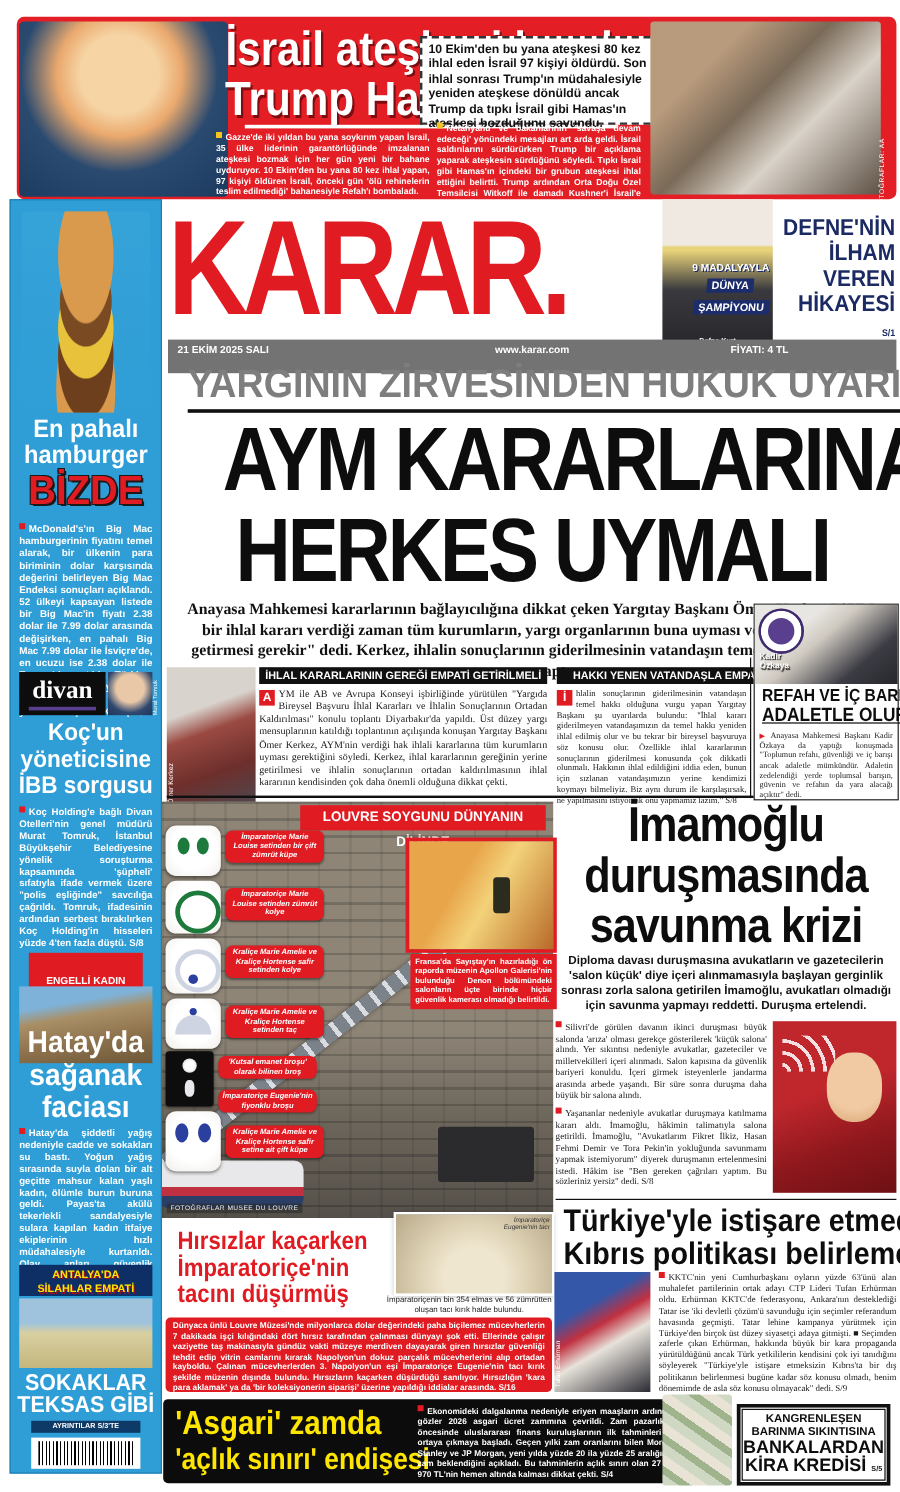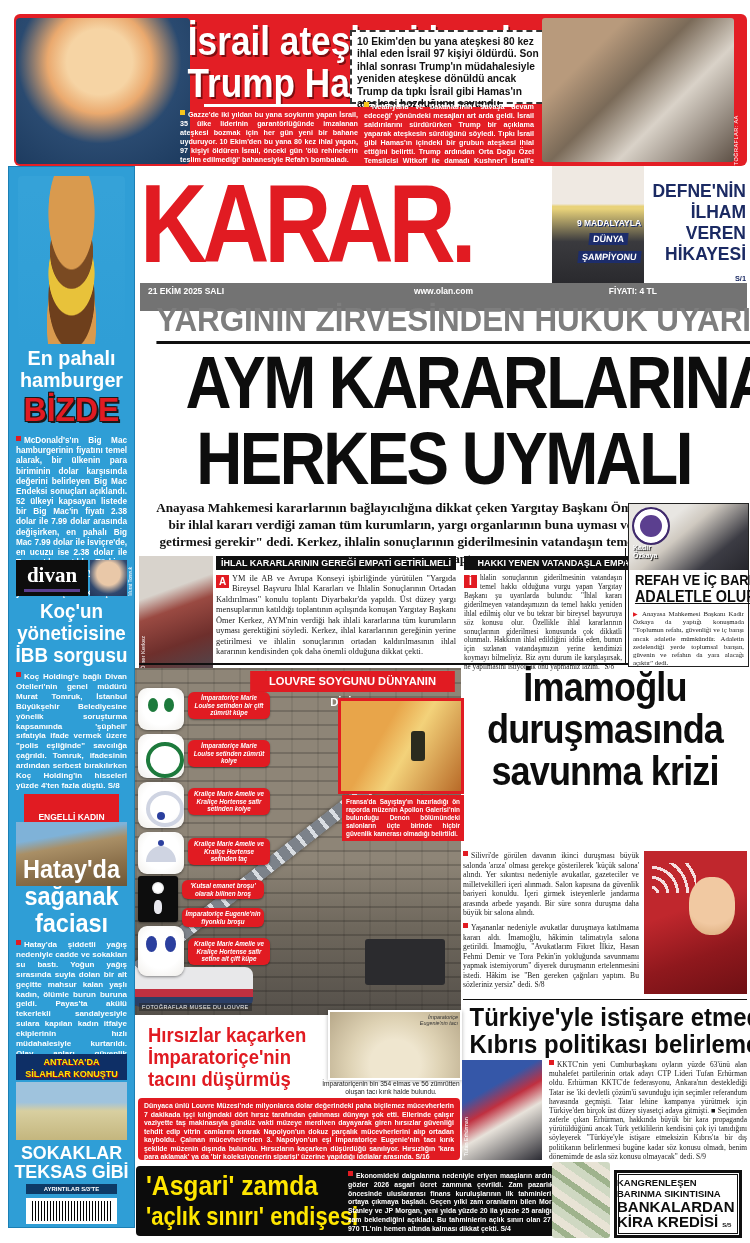--- a/index.html
+++ b/index.html
@@ -101,21 +101,21 @@
   .erh{left:462px;top:1060px;width:80px;height:100px;
     background:linear-gradient(150deg,#3557a8 0 30%,#c03040 45%,#e7e2da 60%,#2b2b33 100%);}
   .kibbody{left:549px;top:1060px;width:198px;height:100px;font-size:7.4px;line-height:1.24;color:#1a1a1a;}
   
   .asgari{left:136px;top:1166px;width:431px;height:70px;background:#0c0c0c;border-radius:4px;}
   .asgt{color:#ffe600;font-weight:bold;transform:scaleX(.88);transform-origin:left center;white-space:nowrap;}
   .asgbody{left:212px;top:5px;width:216px;color:#fff;font-weight:bold;font-size:6.9px;line-height:1.27;text-align:justify;}
   .money{left:552px;top:1162px;width:58px;height:76px;border-radius:3px;
     background:repeating-linear-gradient(35deg,#cfd8c2 0 8px,#9fb38d 8px 14px,#e8e3d5 14px 22px);}
   .kira{left:614px;top:1170px;width:122px;height:62px;background:#fff;border:3px solid #101010;
-        box-shadow:0 0 0 1px #fff inset,0 0 0 2px #101010 inset;text-align:left;color:#0d0d0d;}
+        box-shadow:0 0 0 1px #fff inset,0 0 0 2px #101010 inset;text-align:center;color:#0d0d0d;}
   
   .sidebar{left:8px;top:166px;width:127px;height:1062px;background:#2f9ed6;border:1px solid #1b7fb4;box-sizing:border-box;}
   .burger{left:18px;top:176px;width:107px;height:168px;border-radius:4px;
     background:radial-gradient(ellipse at 50% 22%,#d99a4e 0 30%,transparent 31%),
                radial-gradient(ellipse at 50% 45%,#7a4a22 0 28%,transparent 29%),
                radial-gradient(ellipse at 50% 58%,#e8c23a 0 30%,transparent 31%),
                radial-gradient(ellipse at 50% 72%,#6e3f1c 0 30%,transparent 31%),
                radial-gradient(ellipse at 50% 88%,#d99a4e 0 32%,transparent 33%),
                linear-gradient(180deg,#35a2d8 0 8%,#2f9ed6 100%);}
   .sbt{width:123px;left:10px;text-align:center;color:#fff;font-weight:bold;transform:scaleX(.94);transform-origin:center;}
@@ -165,21 +165,21 @@
     <div class="w b" style="font-size:8.5px;text-shadow:1px 1px 0 #1d2d6b;">9 MADALYAYLA</div>
     <div><span class="chip">DÜNYA</span></div>
     <div><span class="chip">ŞAMPİYONU</span></div>
   </div>
   <div class="abs promo"><span>DEFNE'NİN
 İLHAM
 VEREN
 HİKAYESİ</span> <span style="font-size:8px;">S/1</span></div>
   <div class="abs mastbar">
     <span class="abs" style="left:8px;">21 EKİM 2025 SALI</span>
-    <span class="abs" style="left:0;width:607px;text-align:center;">www.olan.com</span>
+    <span class="abs" style="left:0;width:607px;text-align:center;">www.karar.com</span>
     <span class="abs" style="right:90px;">FİYATI: 4 TL</span>
   </div>
 
   <div class="abs kickerwrap">
     <span class="kicker nw">YARGININ ZİRVESİNDEN HUKUK UYARISI</span>
   </div>
   <div class="abs mainhl nw" style="top:344px;">AYM KARARLARINA</div>
   <div class="abs mainhl nw" style="top:420px;">HERKES UYMALI</div>
   <div class="abs lead ser">Anayasa Mahkemesi kararlarının bağlayıcılığına dikkat çeken Yargıtay Başkanı Ömer Kerkez "AYM, bir ihlal kararı verdiği zaman tüm kurumların, yargı organlarının buna uyması ve gereğini yerine getirmesi gerekir" dedi. Kerkez, ihlalin sonuçlarının giderilmesinin vatandaşın temel hakkı olduğuna vurgu yaptı.</div>
 
@@ -258,20 +258,21 @@
   </div>
   <div class="abs hirsiz" style="left:148px;top:1024px;width:200px;">Hırsızlar kaçarken
 İmparatoriçe'nin
 tacını düşürmüş</div>
   <div class="abs ctr" style="left:322px;top:1080px;width:138px;font-size:6.6px;color:#222;line-height:1.2;">İmparatoriçenin bin 354 elmas ve 56 zümrütten oluşan tacı kırık halde bulundu.</div>
   <div class="abs redbox">Dünyaca ünlü Louvre Müzesi'nde milyonlarca dolar değerindeki paha biçilemez mücevherlerin 7 dakikada işçi kılığındaki dört hırsız tarafından çalınması dünyayı şok etti. Ellerinde çalışır vaziyette taş makinasıyla gündüz vakti müzeye merdiven dayayarak giren hırsızlar güvenliği tehdit edip vitrin camlarını kırarak Napolyon'un dokuz parçalık mücevherlerini alıp ortadan kayboldu. Çalınan mücevherlerden 3. Napolyon'un eşi İmparatoriçe Eugenie'nin tacı kırık şekilde müzenin dışında bulundu. Hırsızların kaçarken düşürdüğü sanılıyor. Hırsızlığın 'kara para aklamak' ya da 'bir koleksiyonerin siparişi' üzerine yapıldığı iddialar arasında. S/16</div>
 
   <div class="abs imhl nw" style="top:666px;">İmamoğlu</div>
   <div class="abs imhl nw" style="top:708px;">duruşmasında</div>
   <div class="abs imhl nw" style="top:750px;">savunma krizi</div>
+  <div class="abs imdek">Diploma davası duruşmasına avukatların ve gazetecilerin 'salon küçük' diye içeri alınmamasıyla başlayan gerginlik sonrası zorla salona getirilen İmamoğlu, avukatları olmadığı için savunma yapmayı reddetti. Duruşma ertelendi.</div>
   <div class="abs imbody ser jus">
     <p style="margin:0 0 5px 0;"><span class="blt r"></span><span>Silivri'de görülen davanın ikinci duruşması büyük salonda 'arıza' olması gerekçe gösterilerek 'küçük salona' alındı. Yer sıkıntısı nedeniyle avukatlar, gazeteciler ve milletvekilleri içeri alınmadı. Salon kapısına da güvenlik bariyeri konuldu. İçeri girmek isteyenlerle jandarma arasında arbede yaşandı. Bir süre sonra duruşma daha büyük bir salona alındı.</span></p>
     <p style="margin:0;"><span class="blt r"></span><span>Yaşananlar nedeniyle avukatlar duruşmaya katılmama kararı aldı. İmamoğlu, hâkimin talimatıyla salona getirildi. İmamoğlu, "Avukatlarım Fikret İlkiz, Hasan Fehmi Demir ve Tora Pekin'in yokluğunda savunmamı yapmak istemiyorum" diyerek duruşmanın ertelenmesini istedi. Hâkim ise "Ben gereken çağrıları yaptım. Bu sözleriniz yersiz" dedi. S/8</span></p>
   </div>
   <div class="abs imphoto">
     <span class="chparc"></span>
     <span class="face"></span>
   </div>
   <div class="abs rule" style="left:463px;top:999px;width:284px;height:1px;"></div>
 
@@ -305,21 +306,21 @@
   <div class="abs divanphoto"></div>
   <div class="abs vtext" style="left:128px;top:560px;height:36px;font-size:4.8px;color:#fff;">Murat Tomruk</div>
   <div class="abs sbt" style="top:600px;font-size:20px;line-height:22px;">Koç'un yöneticisine İBB sorgusu</div>
   <div class="abs sbody" style="top:672px;font-size:8px;"><span class="blt r"></span><span>Koç Holding'e bağlı Divan Otelleri'nin genel müdürü Murat Tomruk, İstanbul Büyükşehir Belediyesine yönelik soruşturma kapsamında 'şüpheli' sıfatıyla ifade vermek üzere "polis eşliğinde" savcılığa çağrıldı. Tomruk, ifadesinin ardından serbest bırakılırken Koç Holding'in hisseleri yüzde 4'ten fazla düştü. S/8</span></div>
   <div class="abs badge-red" style="left:24px;top:794px;width:95px;font-size:8.5px;line-height:1.2;padding:18px 0;">ENGELLİ KADIN ÖLÜMDEN DÖNDÜ</div>
   <div class="abs flood"></div>
   <div class="abs sbt" style="top:856px;font-size:25px;line-height:27px;">Hatay'da sağanak faciası</div>
   <div class="abs sbody" style="top:940px;font-size:8px;"><span class="blt r"></span><span>Hatay'da şiddetli yağış nedeniyle cadde ve sokakları su bastı. Yoğun yağış sırasında suyla dolan bir alt geçitte mahsur kalan yaşlı kadın, ölümle burun buruna geldi. Payas'ta akülü tekerlekli sandalyesiyle sulara kapılan kadın itfaiye ekiplerinin hızlı müdahalesiyle kurtarıldı. Olay anları güvenlik kamerasına yansıdı. S/3</span></div>
   <div class="abs antalya">
     <div>ANTALYA'DA</div>
-    <div>SİLAHLAR KONUŞTU</div>
+    <div>SİLAHLAR EMPATİ</div>
   </div>
   <div class="abs cctv"></div>
   <div class="abs sbt nw" style="top:1142px;font-size:19px;">SOKAKLAR</div>
   <div class="abs sbt nw" style="top:1161px;font-size:19px;">TEKSAS GİBİ</div>
   <div class="abs subbar">AYRINTILAR S/3'TE</div>
   <div class="abs barcode">
       <div class="bars"></div>
     </div>
 
 </div>

